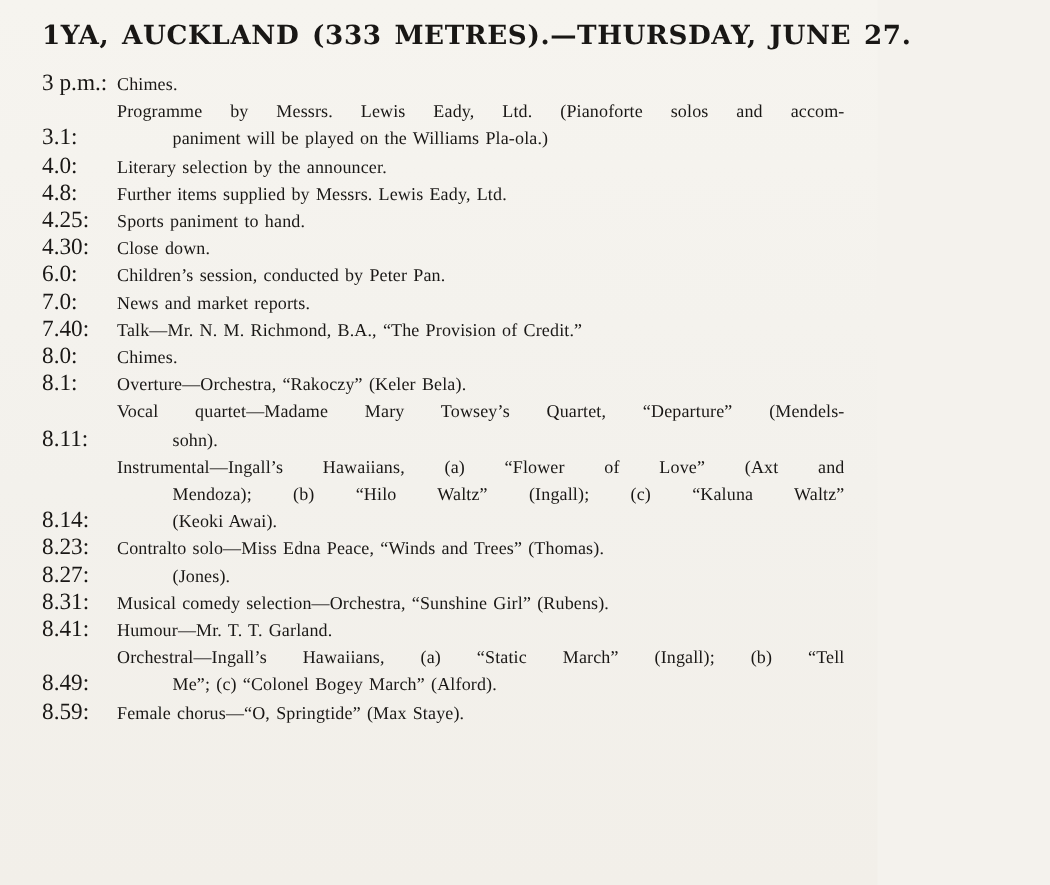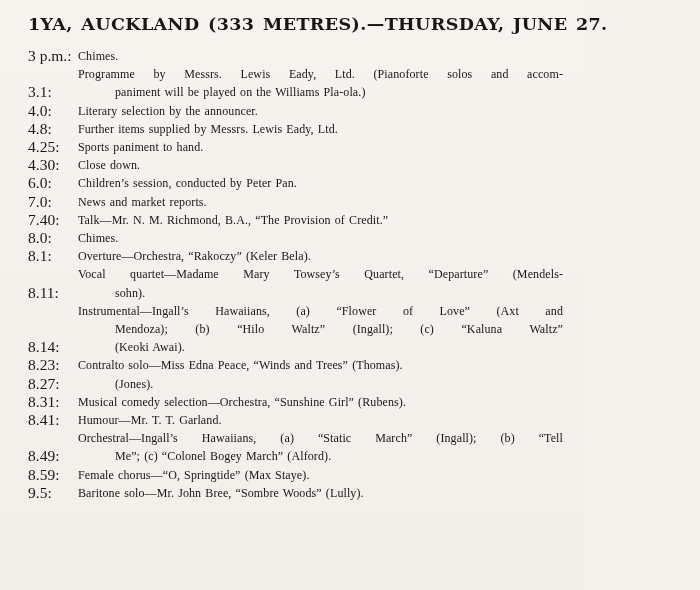--- a/index.html
+++ b/index.html
@@ -189,20 +189,14 @@
       </div>
 
       <div class="row">
         <span class="time">8.59:</span>
         <span class="text">
           <div class="line">Female chorus—“O, Springtide” (Max Staye).</div>
         </span>
       </div>
 
 
-      <div class="row">
-        <span class="time">9.5:</span>
-        <span class="text">
-          <div class="line">Baritone solo—Mr. John Bree, “Sombre Woods” (Lully).</div>
-        </span>
-      </div>
     </div>
 </div>
 
 </body></html>

